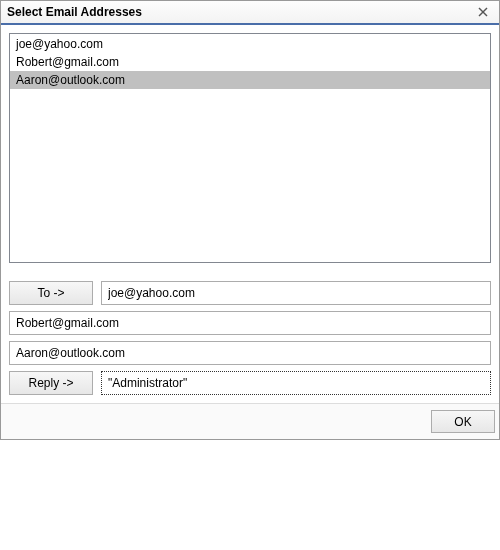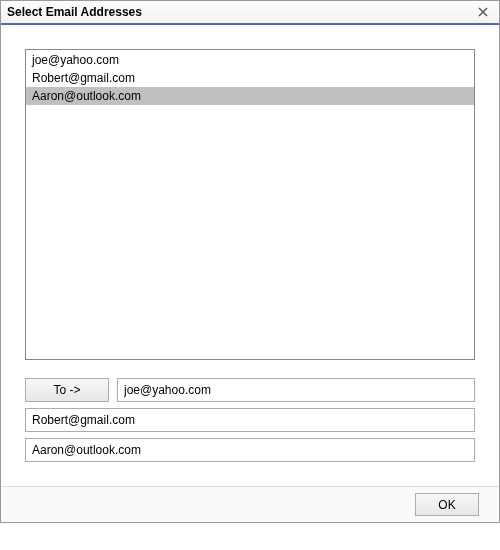--- a/index.html
+++ b/index.html
@@ -5,21 +5,21 @@
   * { box-sizing: border-box; }
   html, body {
     margin: 0; padding: 0;
     width: 500px; height: 550px;
     font-family: "Segoe UI", Tahoma, Arial, sans-serif;
     font-size: 12px;
     background: #fff;
     color: #000;
   }
   .dialog {
-    width: 500px; height: 523px;
+    width: 500px; height: 440px;
     border: 1px solid #999;
     display: flex;
     flex-direction: column;
     background: #fff;
   }
   .titlebar {
     height: 24px;
     background: linear-gradient(#fdfdfd, #f3f3f3);
     border-bottom: 2px solid #4a6ea9;
     display: flex;
@@ -33,21 +33,21 @@
   }
   .close-x {
     width: 20px; height: 18px;
     display: flex; align-items: center; justify-content: center;
     color: #555;
     cursor: default;
   }
   .close-x svg { width: 10px; height: 10px; }
   .body {
     flex: 1;
-    padding: 24px;
+    padding: 8px;
     display: flex;
     flex-direction: column;
     gap: 6px;
   }
   .listbox {
     flex: 1;
     border: 1px solid #828790;
     background: #fff;
     overflow: auto;
     padding: 1px 0;
@@ -95,21 +95,21 @@
   }
   .row-input.focused {
     border: 1px dotted #333;
   }
   .footer {
     height: 36px;
     border-top: 1px solid #ddd;
     display: flex;
     align-items: center;
     justify-content: flex-end;
-    padding: 0 20px;
+    padding: 0 4px;
     gap: 6px;
     background: #fafafa;
   }
   .dlg-btn {
     min-width: 64px;
     height: 23px;
     border: 1px solid #acacac;
     background: linear-gradient(#f7f7f7, #e7e7e7);
     font-size: 12px;
     cursor: default;
@@ -146,20 +146,24 @@
       </div>
 
       <div class="row">
         <input class="row-input" type="text" value="Robert@gmail.com" style="">
       </div>
 
       <div class="row">
         <input class="row-input" type="text" value="Aaron@outlook.com" style="">
       </div>
 
+      <div class="row">
+        <div class="row-btn">Reply -&gt;</div>
+        <input class="row-input focused" type="text" value="&quot;Administrator&quot;" style="">
+      </div>
 
     </div>
   </div>
 
   <div class="footer">
     <button class="dlg-btn">OK</button>
   </div>
 
 </div>
 

